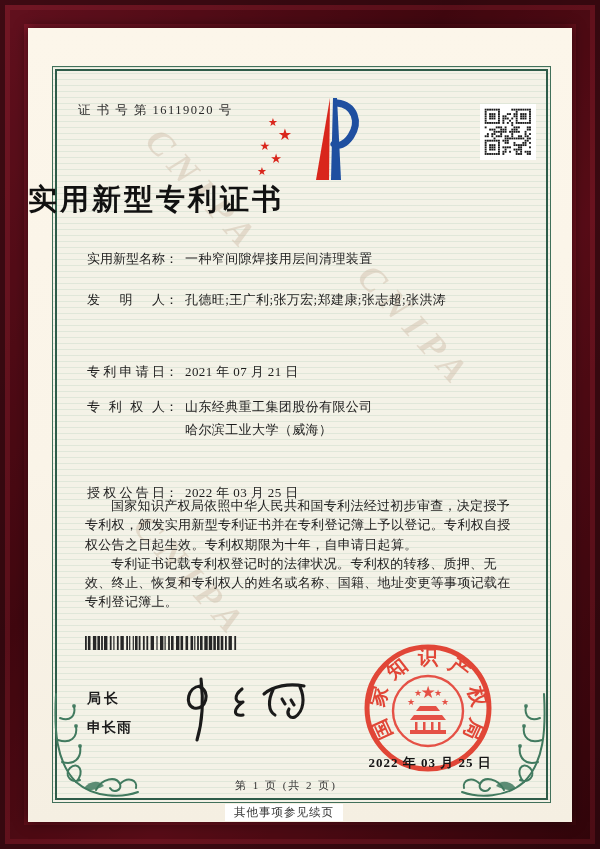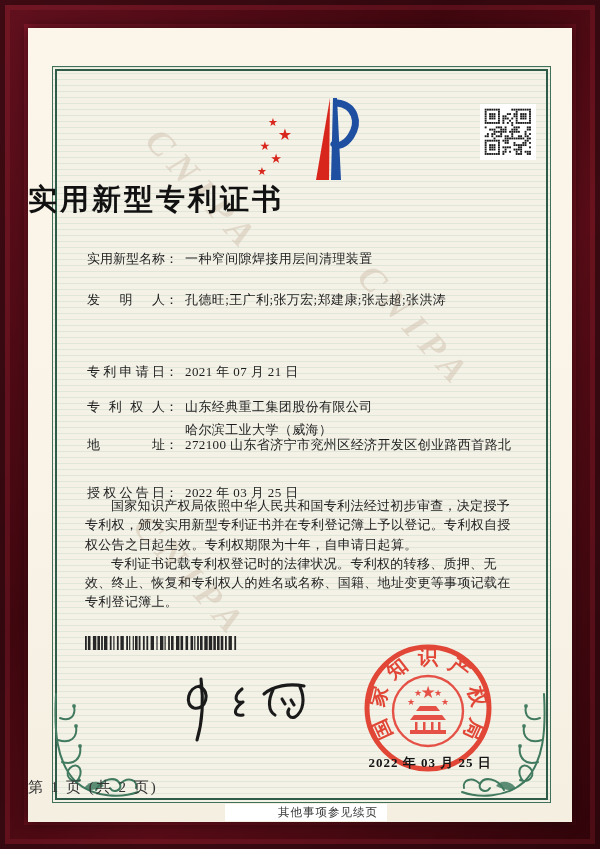--- a/index.html
+++ b/index.html
@@ -44,40 +44,41 @@
   .director{position:absolute;left:59px;top:662px;z-index:2;
     font-family:"Liberation Sans","DejaVu Sans",sans-serif;font-weight:bold;font-size:14px;
     letter-spacing:3px;color:#1d1d1d;}
   .director .name{margin-top:11px;letter-spacing:1px;}
   .sig{position:absolute;left:148px;top:628px;z-index:3;line-height:0;}
   
   .seal{position:absolute;left:330px;top:610px;z-index:2;line-height:0;}
   .sealdate{position:absolute;left:338px;top:726px;width:128px;z-index:4;text-align:center;
     font-size:13px;font-weight:600;letter-spacing:1px;color:#151515;white-space:nowrap;}
   
-  .pageinfo{position:absolute;left:0;top:750px;width:516px;z-index:2;
-    font-size:15px;letter-spacing:2px;color:#333;}
+  .pageinfo{position:absolute;left:0;top:750px;width:516px;z-index:2;text-align:center;
+    font-size:11px;letter-spacing:2px;color:#333;}
   .note{position:absolute;left:197px;top:776px;width:118px;height:17px;z-index:2;background:#fff;
-    text-align:center;font-size:11.5px;line-height:17px;letter-spacing:1px;color:#3a3a3a;padding-left:44px;}
+    text-align:center;font-size:11.5px;line-height:17px;letter-spacing:1px;color:#3a3a3a;}
   .flourish{position:absolute;z-index:2;line-height:0;}
   .flourish.left{left:22px;top:660px;}
   .flourish.right{left:430px;top:660px;transform:scaleX(-1);}
 </style>
 </head>
 <body>
 
 <div class="frame">
   <div class="paper">
 
     <div class="gborder"></div>
 
     <div class="wm" style="left:140px;top:92px;">CNIPA</div>
     <div class="wm" style="left:352px;top:228px;">CNIPA</div>
     <div class="wm" style="left:128px;top:478px;">CNIPA</div>
 
+    <div class="certno">证 书 号 第 16119020 号</div>
 
     <div class="qr">
       <svg id="qr-svg" width="50" height="50" viewBox="0 0 53 53">
           <g fill="#1b1b1b">
             <rect x="1.80" y="1.80" width="2" height="2"></rect>
             <rect x="4.15" y="1.80" width="2" height="2"></rect>
             <rect x="6.50" y="1.80" width="2" height="2"></rect>
             <rect x="8.85" y="1.80" width="2" height="2"></rect>
             <rect x="11.20" y="1.80" width="2" height="2"></rect>
             <rect x="13.55" y="1.80" width="2" height="2"></rect>
@@ -326,23 +327,20 @@
     </div>
     <div class="frow" style="top:263px;">
       <span class="flabel">发明人</span><span class="fcolon">：</span><span class="fvalue">孔德旺;王广利;张万宏;郑建康;张志超;张洪涛</span>
     </div>
     <div class="frow" style="top:335px;">
       <span class="flabel">专利申请日</span><span class="fcolon">：</span><span class="fvalue">2021 年 07 月 21 日</span>
     </div>
     <div class="frow" style="top:370px;">
       <span class="flabel">专利权人</span><span class="fcolon">：</span><span class="fvalue"><span>山东经典重工集团股份有限公司</span><br><span class="l2" style="display:inline-block;">哈尔滨工业大学（威海）</span></span>
     </div>
-    <div class="frow" style="top:408px;">
-      <span class="flabel">地址</span><span class="fcolon">：</span><span class="fvalue">272100 山东省济宁市兖州区经济开发区创业路西首路北</span>
-    </div>
     <div class="frow" style="top:456px;width:440px;">
       <span class="flabel">授权公告日</span><span class="fcolon">：</span><span class="fvalue">2022 年 03 月 25 日</span>
     </div>
 
     <div class="paras">
       <p>国家知识产权局依照中华人民共和国专利法经过初步审查，决定授予专利权，颁发实用新型专利证书并在专利登记簿上予以登记。专利权自授权公告之日起生效。专利权期限为十年，自申请日起算。</p>
       <p>专利证书记载专利权登记时的法律状况。专利权的转移、质押、无效、终止、恢复和专利权人的姓名或名称、国籍、地址变更等事项记载在专利登记簿上。</p>
     </div>
 
     <div class="barcode">
@@ -383,20 +381,24 @@
             <rect x="128.30" y="0" width="2.6" height="14"></rect>
             <rect x="132.00" y="0" width="2.6" height="14"></rect>
             <rect x="135.70" y="0" width="2.6" height="14"></rect>
             <rect x="140.00" y="0" width="1.8" height="14"></rect>
             <rect x="143.50" y="0" width="3.4" height="14"></rect>
             <rect x="149.30" y="0" width="1.8" height="14"></rect>
           </g>
         </svg>
     </div>
 
+    <div class="director">
+      <div>局长</div>
+      <div class="name">申长雨</div>
+    </div>
 
     <div class="sig">
       <svg width="150" height="92" viewBox="0 0 150 92">
         <g fill="none" stroke="#1a1a1a" stroke-width="3.1" stroke-linecap="round" stroke-linejoin="round">
           <path d="M24,30 C12,31 8,49 18,52 C30,55 35,35 24,31"></path>
           <path d="M25,23 C27,40 27,64 21,84"></path>
           <path d="M66,33 C57,40 59,48 67,46 C58,52 56,61 67,59"></path>
           <path d="M88,38 C97,30 113,27 128,30"></path>
           <path d="M97,34 C92,44 92,55 99,59"></path>
           <path d="M124,31 C129,42 128,55 119,61 C114,63 110,58 113,53"></path>

